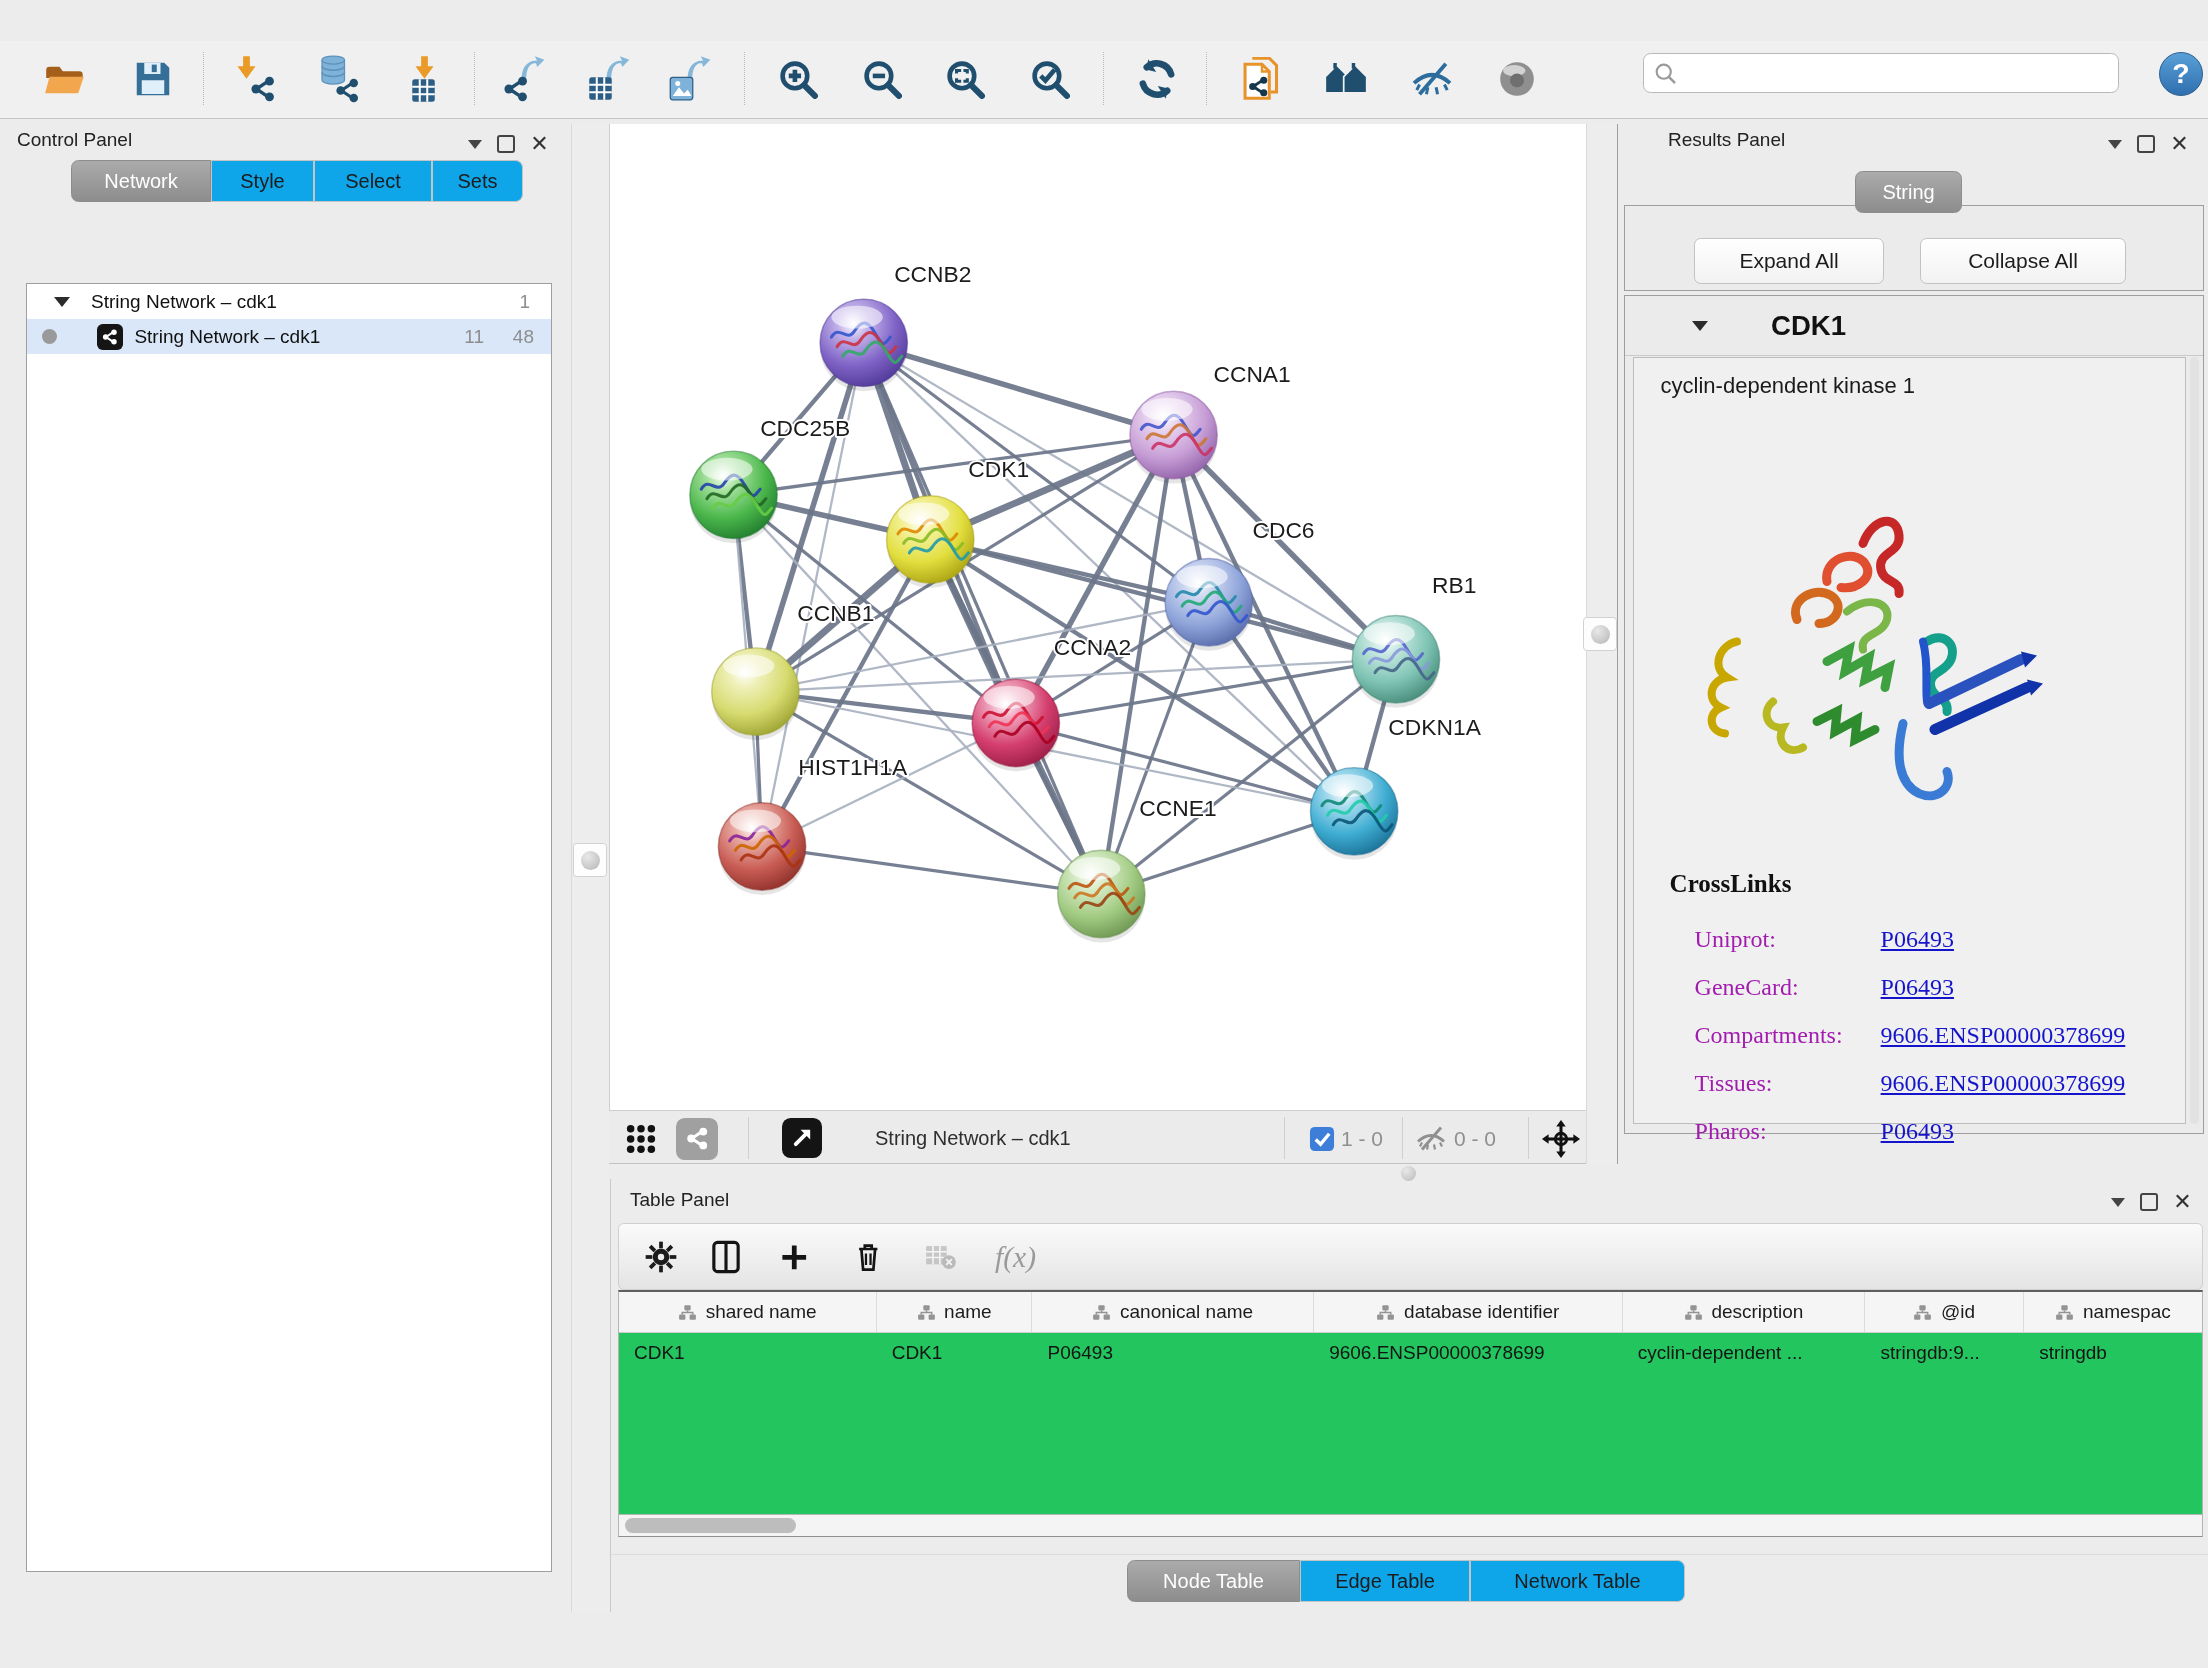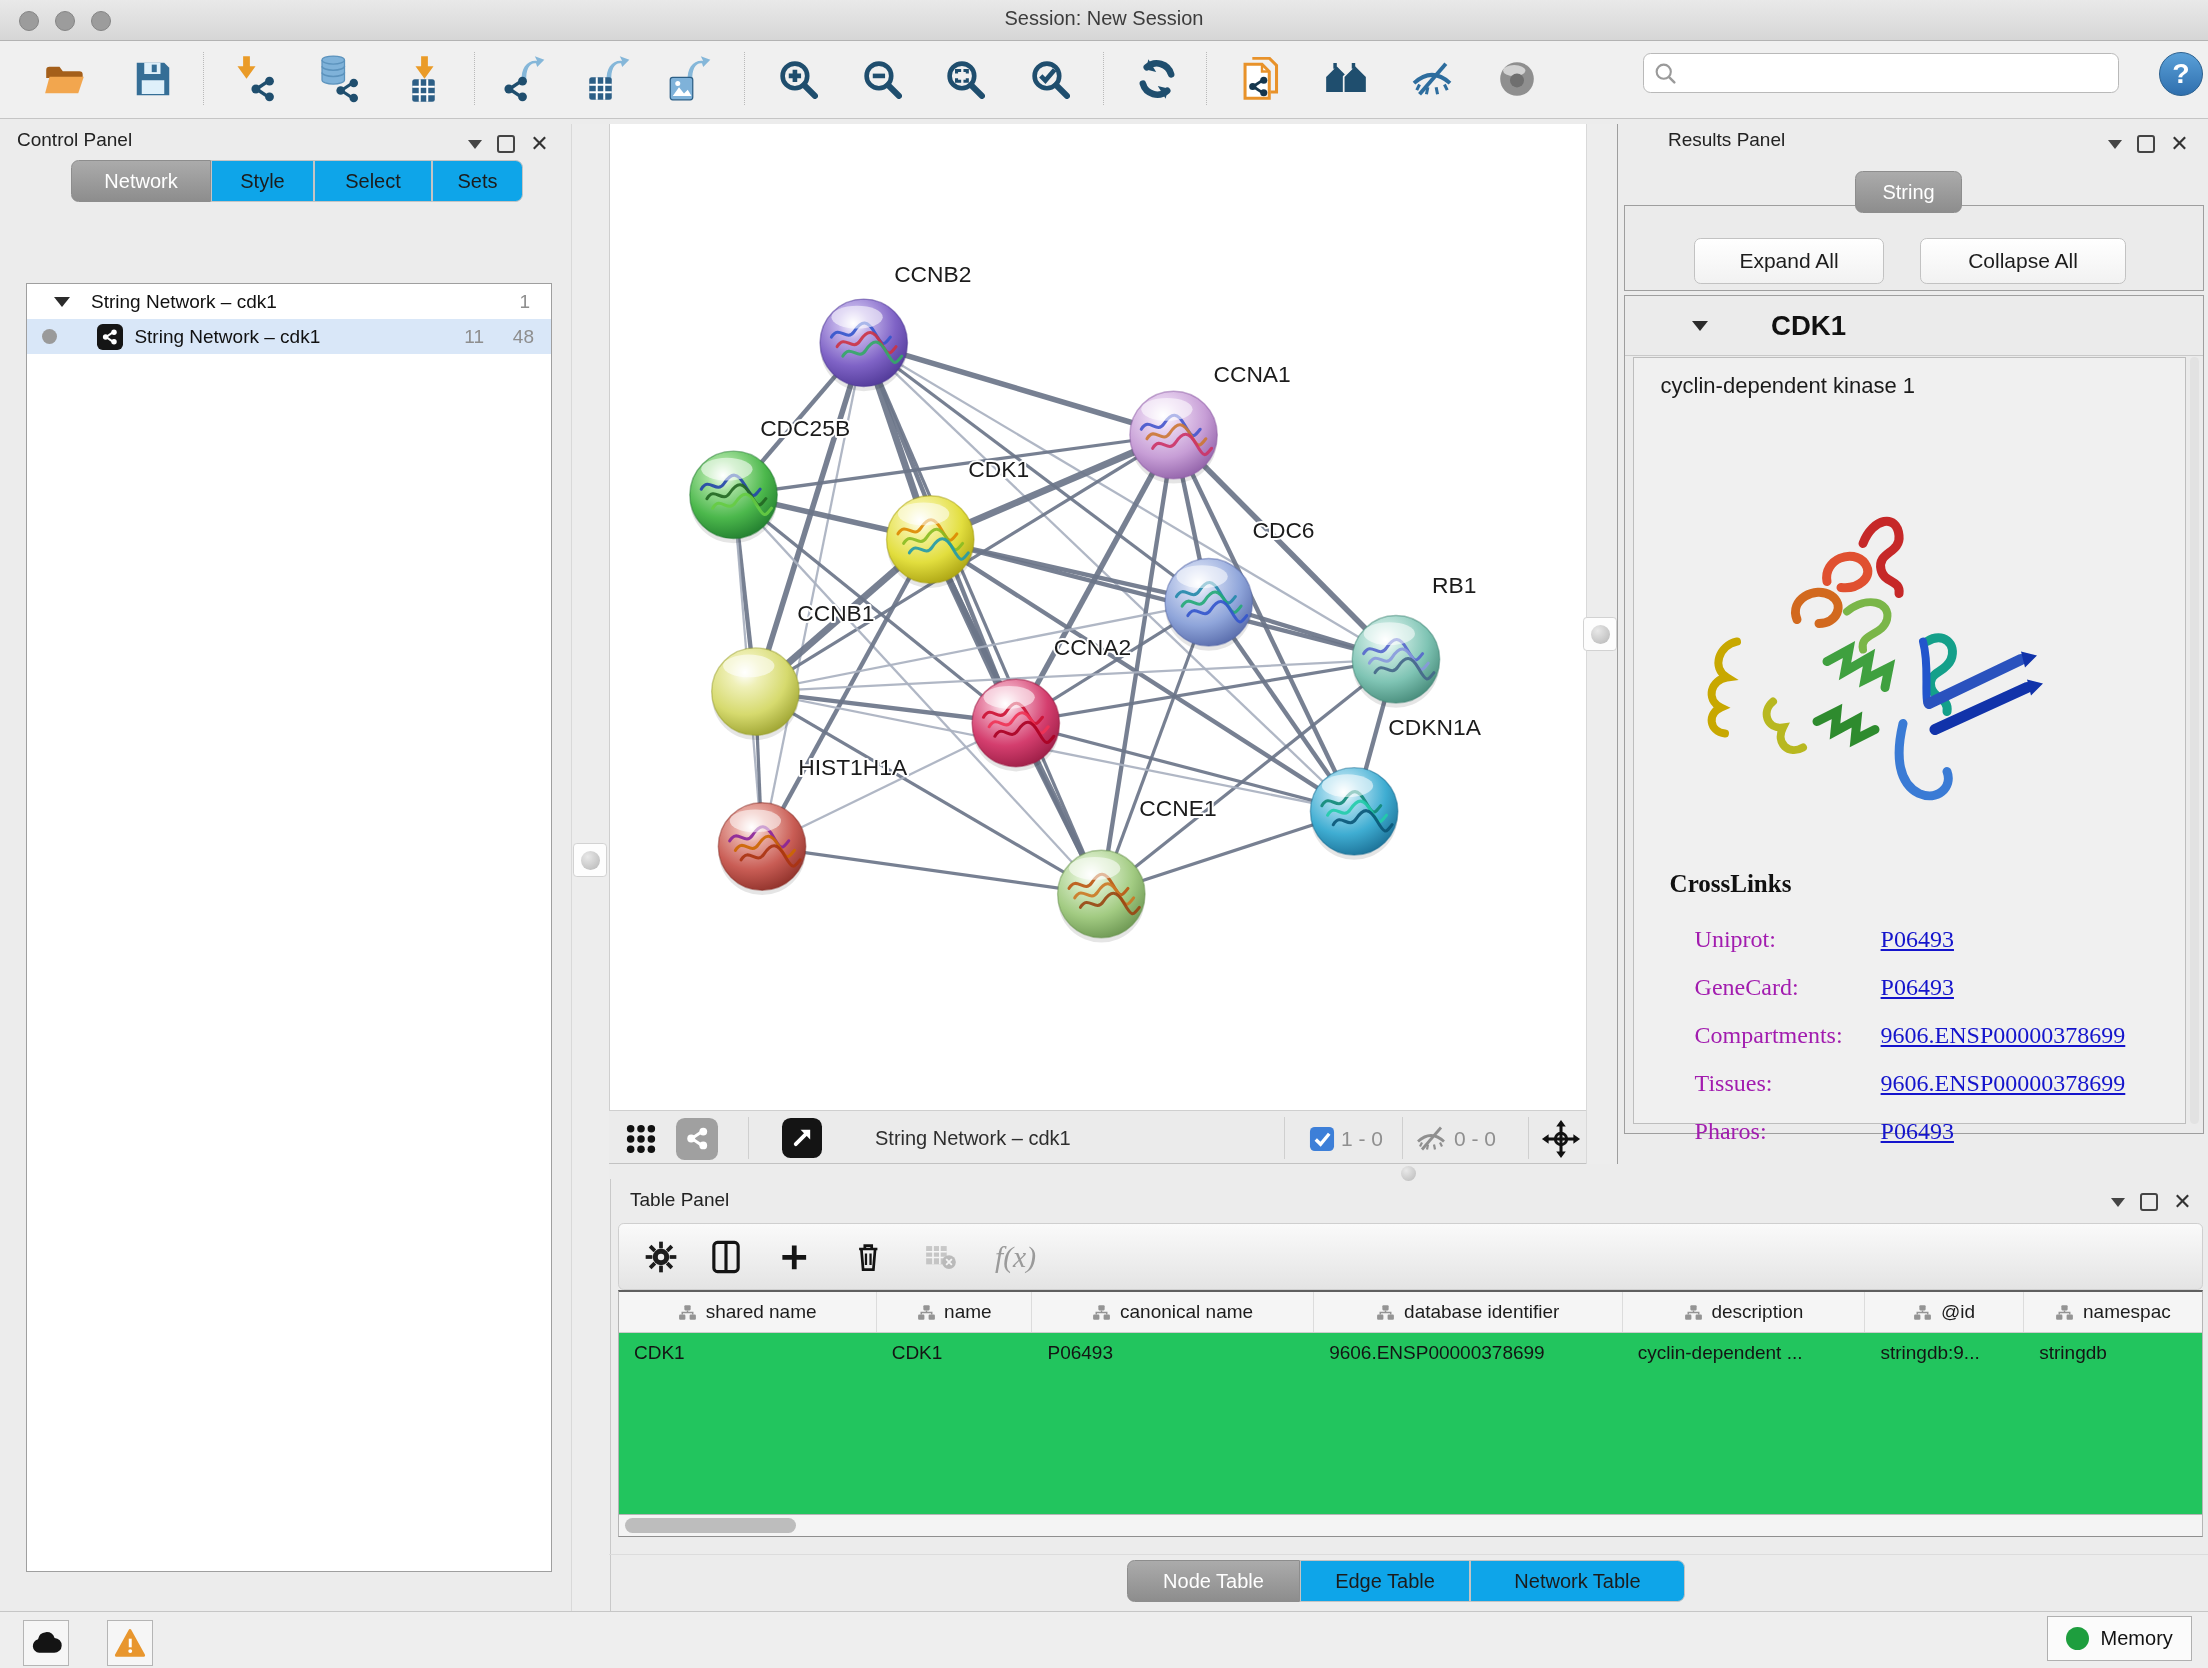--- a/index.html
+++ b/index.html
@@ -129,26 +129,20 @@
     <symbol id="s-eyeslash" viewBox="0 0 30 26">
         <path d="M2 16 Q15 4 28 16" fill="none" stroke="currentColor" stroke-width="2.8"></path>
         <path d="M6 17 l-2 4 M12 19 l-1 5 M18 19 l1 5 M24 17 l2 4" stroke="currentColor" stroke-width="2.2" fill="none"></path>
         <line x1="6" y1="24" x2="25" y2="2" stroke="currentColor" stroke-width="2.8"></line>
       </symbol>
   </defs>
 </svg>
 
 <div id="app">
 
-  <div class="abs" id="titlebar">
-    <span class="tl" style="left:19px"></span>
-    <span class="tl" style="left:55px"></span>
-    <span class="tl" style="left:91px"></span>
-    <div class="abs" id="win-title">Session: New Session</div>
-  </div>
 
   <div class="abs" id="toolbar">
     <div class="ti" style="left:38px">
       <svg width="42" height="36" viewBox="0 0 38 32">
           <path d="M2 8 q0-3 3-3 h9 l3 4 h15 q3 0 3 3 v3 H2 z" fill="#a45f1a"></path>
           <path d="M5 14 h31 l-5 15 H1 z" fill="#f2a64e"></path>
         </svg>
     </div>
     <div class="ti" style="left:126px">
       <svg width="40" height="40" viewBox="0 0 32 32">
@@ -818,33 +812,15 @@
         <span>Node Table</span>
       </div>
     <div class="tab" style="width:170px">
         <span>Edge Table</span>
       </div>
     <div class="tab last" style="width:215px">
         <span>Network Table</span>
       </div>
   </div>
 
-  <div class="abs" id="statusbar">
-    <div class="sq-btn" style="left:23px">
-      <svg width="32" height="25" viewBox="0 0 28 20">
-          <path d="M8 19 a6 6 0 0 1 -1 -11.8 A7.5 7.5 0 0 1 21.5 6 A5.5 5.5 0 0 1 21 19 z" fill="#141414"></path>
-        </svg>
-    </div>
-    <div class="sq-btn" style="left:107px">
-      <svg width="32" height="30" viewBox="0 0 26 24">
-          <path d="M13 2 L24 22 H2 Z" fill="#e8962e" stroke="#e8962e" stroke-width="2.5" stroke-linejoin="round"></path>
-          <rect x="12" y="8.5" width="2.4" height="7" fill="#fff"></rect>
-          <circle cx="13.2" cy="18.6" r="1.6" fill="#fff"></circle>
-        </svg>
-    </div>
-    <div id="memory-btn">
-      <span id="memory-dot"></span>
-      <span>Memory</span>
-    </div>
-  </div>
 
 </div>
 
 
 </body></html>

